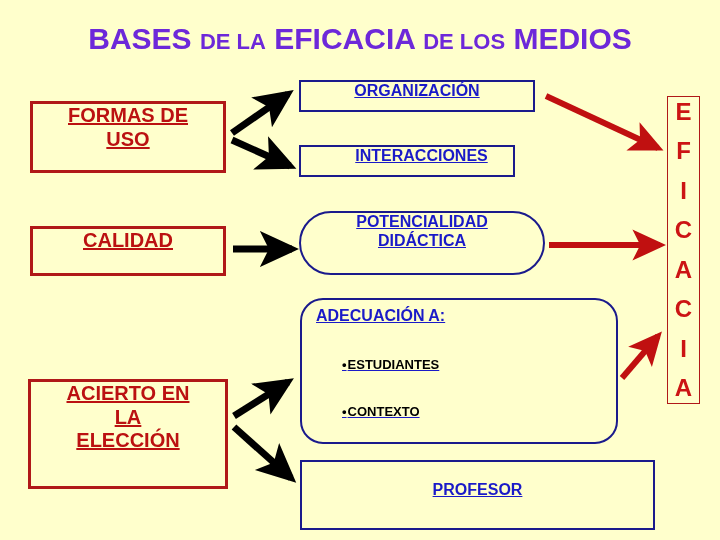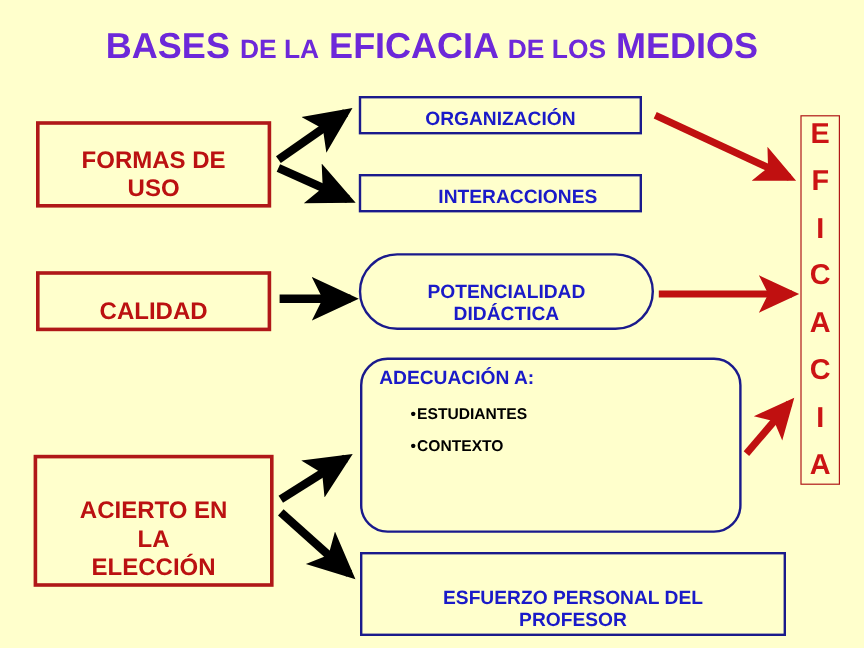--- a/index.html
+++ b/index.html
@@ -33,46 +33,47 @@
     letter-spacing: 0px;
   }
   #slide-title .big   { font-size: 30px; }
   #slide-title .small { font-size: 22px; }
 
   
   .box {
     position: absolute;
     box-sizing: border-box;
     display: flex;
-    align-items: flex-end;
+    align-items: flex-start;
     justify-content: center;
     text-align: center;
     background: transparent;
     line-height: 1.18;
+    text-decoration: underline;
   }
   .box-red {
     border: 3px solid #B01818;
     color: #BB1111;
     font-weight: bold;
     font-size: 20px;
   }
   .box-blue {
     border: 2px solid #1A1A8C;
     color: #1A1AC8;
     font-weight: bold;
     font-size: 16px;
   }
 
   
   #box-formas      { left: 30px;  top: 101px; width: 196px; height: 72px; }
   #box-calidad     { left: 30px;  top: 226px; width: 196px; height: 50px; }
   #box-acierto     { left: 28px;  top: 379px; width: 200px; height: 110px; }
 
   #box-organizacion{ left: 299px; top: 80px;  width: 236px; height: 32px; }
-  #box-interacciones{left: 299px; top: 145px; width: 236px; height: 32px; padding-left: 29px; }
+  #box-interacciones{left: 299px; top: 145px; width: 216px; height: 32px; padding-left: 29px; }
   #box-potencialidad{left: 299px; top: 211px; width: 246px; height: 64px; border-radius: 32px; }
 
   #box-adecuacion {
     left: 300px; top: 298px; width: 318px; height: 146px;
     display: block;
     text-align: left;
     padding: 7px 0 0 0;
     border-radius: 23px;
   }
   #box-adecuacion .adec-title {
@@ -85,21 +86,21 @@
   #box-adecuacion .bullet-list {
     margin: 0;
     padding: 0;
     list-style: none;
   }
   #box-adecuacion .bullet-list li {
     color: #000000;
     font-weight: bold;
     font-size: 13px;
     padding-left: 40px;
-    margin-top: 12px;
+    margin-top: 32px;
   }
   #box-adecuacion .bullet-list li .bullet-dot {
     margin-right: 1px;
   }
 
   #box-esfuerzo    { left: 300px; top: 460px; width: 355px; height: 70px; }
 
   
   #box-eficacia {
     position: absolute;
@@ -220,21 +221,21 @@
   <div class="box box-blue" id="box-adecuacion">
     <div class="adec-title">ADECUACIÓN A:</div>
     <ul class="bullet-list">
       <li><span class="bullet-dot">•</span><span>ESTUDIANTES</span></li>
       <li><span class="bullet-dot">•</span><span>CONTEXTO</span></li>
     </ul>
   </div>
 
   <div class="box box-blue" id="box-esfuerzo">
     <div>
-      <span>ESFUERZO PERSONAL DEL</span><br>
+      <br>
       <span>PROFESOR</span>
     </div>
   </div>
 
   <div id="box-eficacia">
     <span class="letter">E</span>
     <span class="letter">F</span>
     <span class="letter">I</span>
     <span class="letter">C</span>
     <span class="letter">A</span>

